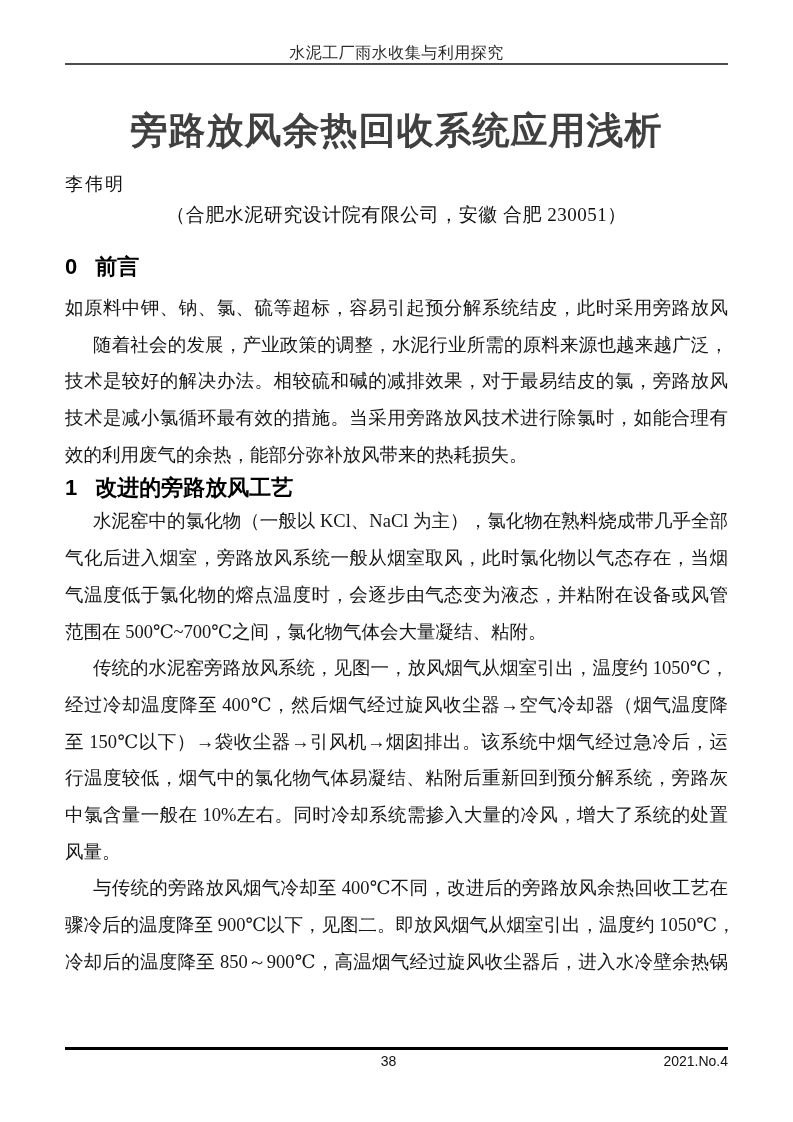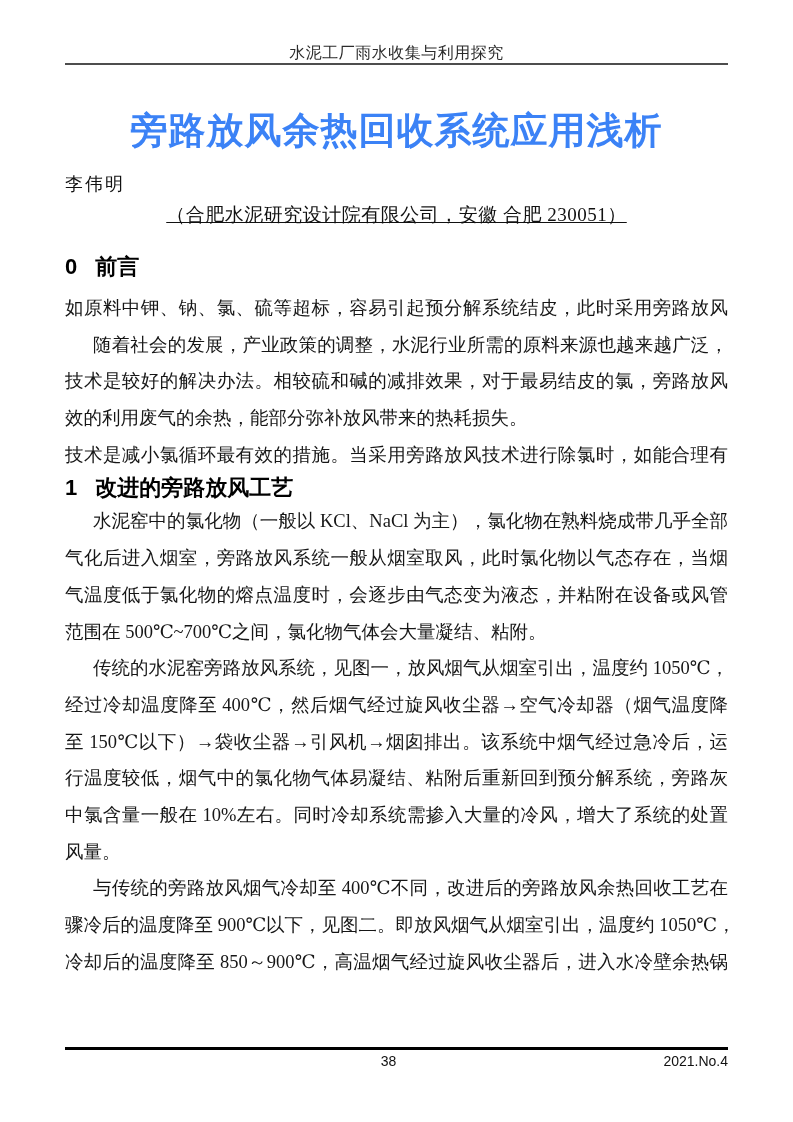--- a/index.html
+++ b/index.html
@@ -33,36 +33,35 @@
   }
   
   .article-title {
     margin: 45px 65px 0;
     font-family: "Liberation Sans", "DejaVu Sans", sans-serif;
     font-size: 37px;
     line-height: 42px;
     font-weight: bold;
     text-align: center;
     letter-spacing: 1px;
-    color: #3b82f6;
+    color: #404040;
   }
   .article-author {
     margin: 22px 65px 0;
     font-size: 18px;
     line-height: 20px;
     text-align: left;
     letter-spacing: 2px;
   }
   .article-affiliation {
     margin: 8px 65px 0;
     font-size: 19px;
     line-height: 26px;
     text-align: center;
     letter-spacing: 0.5px;
-    text-decoration: underline;
   }
   
   .article-body {
     margin: 0 65px;
     width: 663px;
   }
   .section-heading {
     margin: 0;
     font-family: "Liberation Sans", "DejaVu Sans", sans-serif;
     font-size: 22px;
@@ -137,22 +136,22 @@
   <div class="article-author">李伟明</div>
 
   <div class="article-affiliation">（合肥水泥研究设计院有限公司，安徽 合肥 230051）</div>
 
   <main class="article-body">
       <h2 class="section-heading"><span class="sec-num">0</span><span>前言</span></h2>
       <div class="paragraph">
         <div class="line">如原料中钾、钠、氯、硫等超标，容易引起预分解系统结皮，此时采用旁路放风</div>
         <div class="line first">随着社会的发展，产业政策的调整，水泥行业所需的原料来源也越来越广泛，</div>
         <div class="line">技术是较好的解决办法。相较硫和碱的减排效果，对于最易结皮的氯，旁路放风</div>
+        <div class="line">技术是减小氯循环最有效的措施。当采用旁路放风技术进行除氯时，如能合理有</div>
         <div class="line last">效的利用废气的余热，能部分弥补放风带来的热耗损失。</div>
-        <div class="line">技术是减小氯循环最有效的措施。当采用旁路放风技术进行除氯时，如能合理有</div>
       </div>
       <h2 class="section-heading"><span class="sec-num">1</span><span>改进的旁路放风工艺</span></h2>
       <div class="paragraph">
         <div class="line first">水泥窑中的氯化物（一般以 KCl、NaCl 为主），氯化物在熟料烧成带几乎全部</div>
         <div class="line">气化后进入烟室，旁路放风系统一般从烟室取风，此时氯化物以气态存在，当烟</div>
         <div class="line">气温度低于氯化物的熔点温度时，会逐步由气态变为液态，并粘附在设备或风管</div>
         <div class="line last">范围在 500℃~700℃之间，氯化物气体会大量凝结、粘附。</div>
       </div>
       <div class="paragraph">
         <div class="line first">传统的水泥窑旁路放风系统，见图一，放风烟气从烟室引出，温度约 1050℃，</div>

